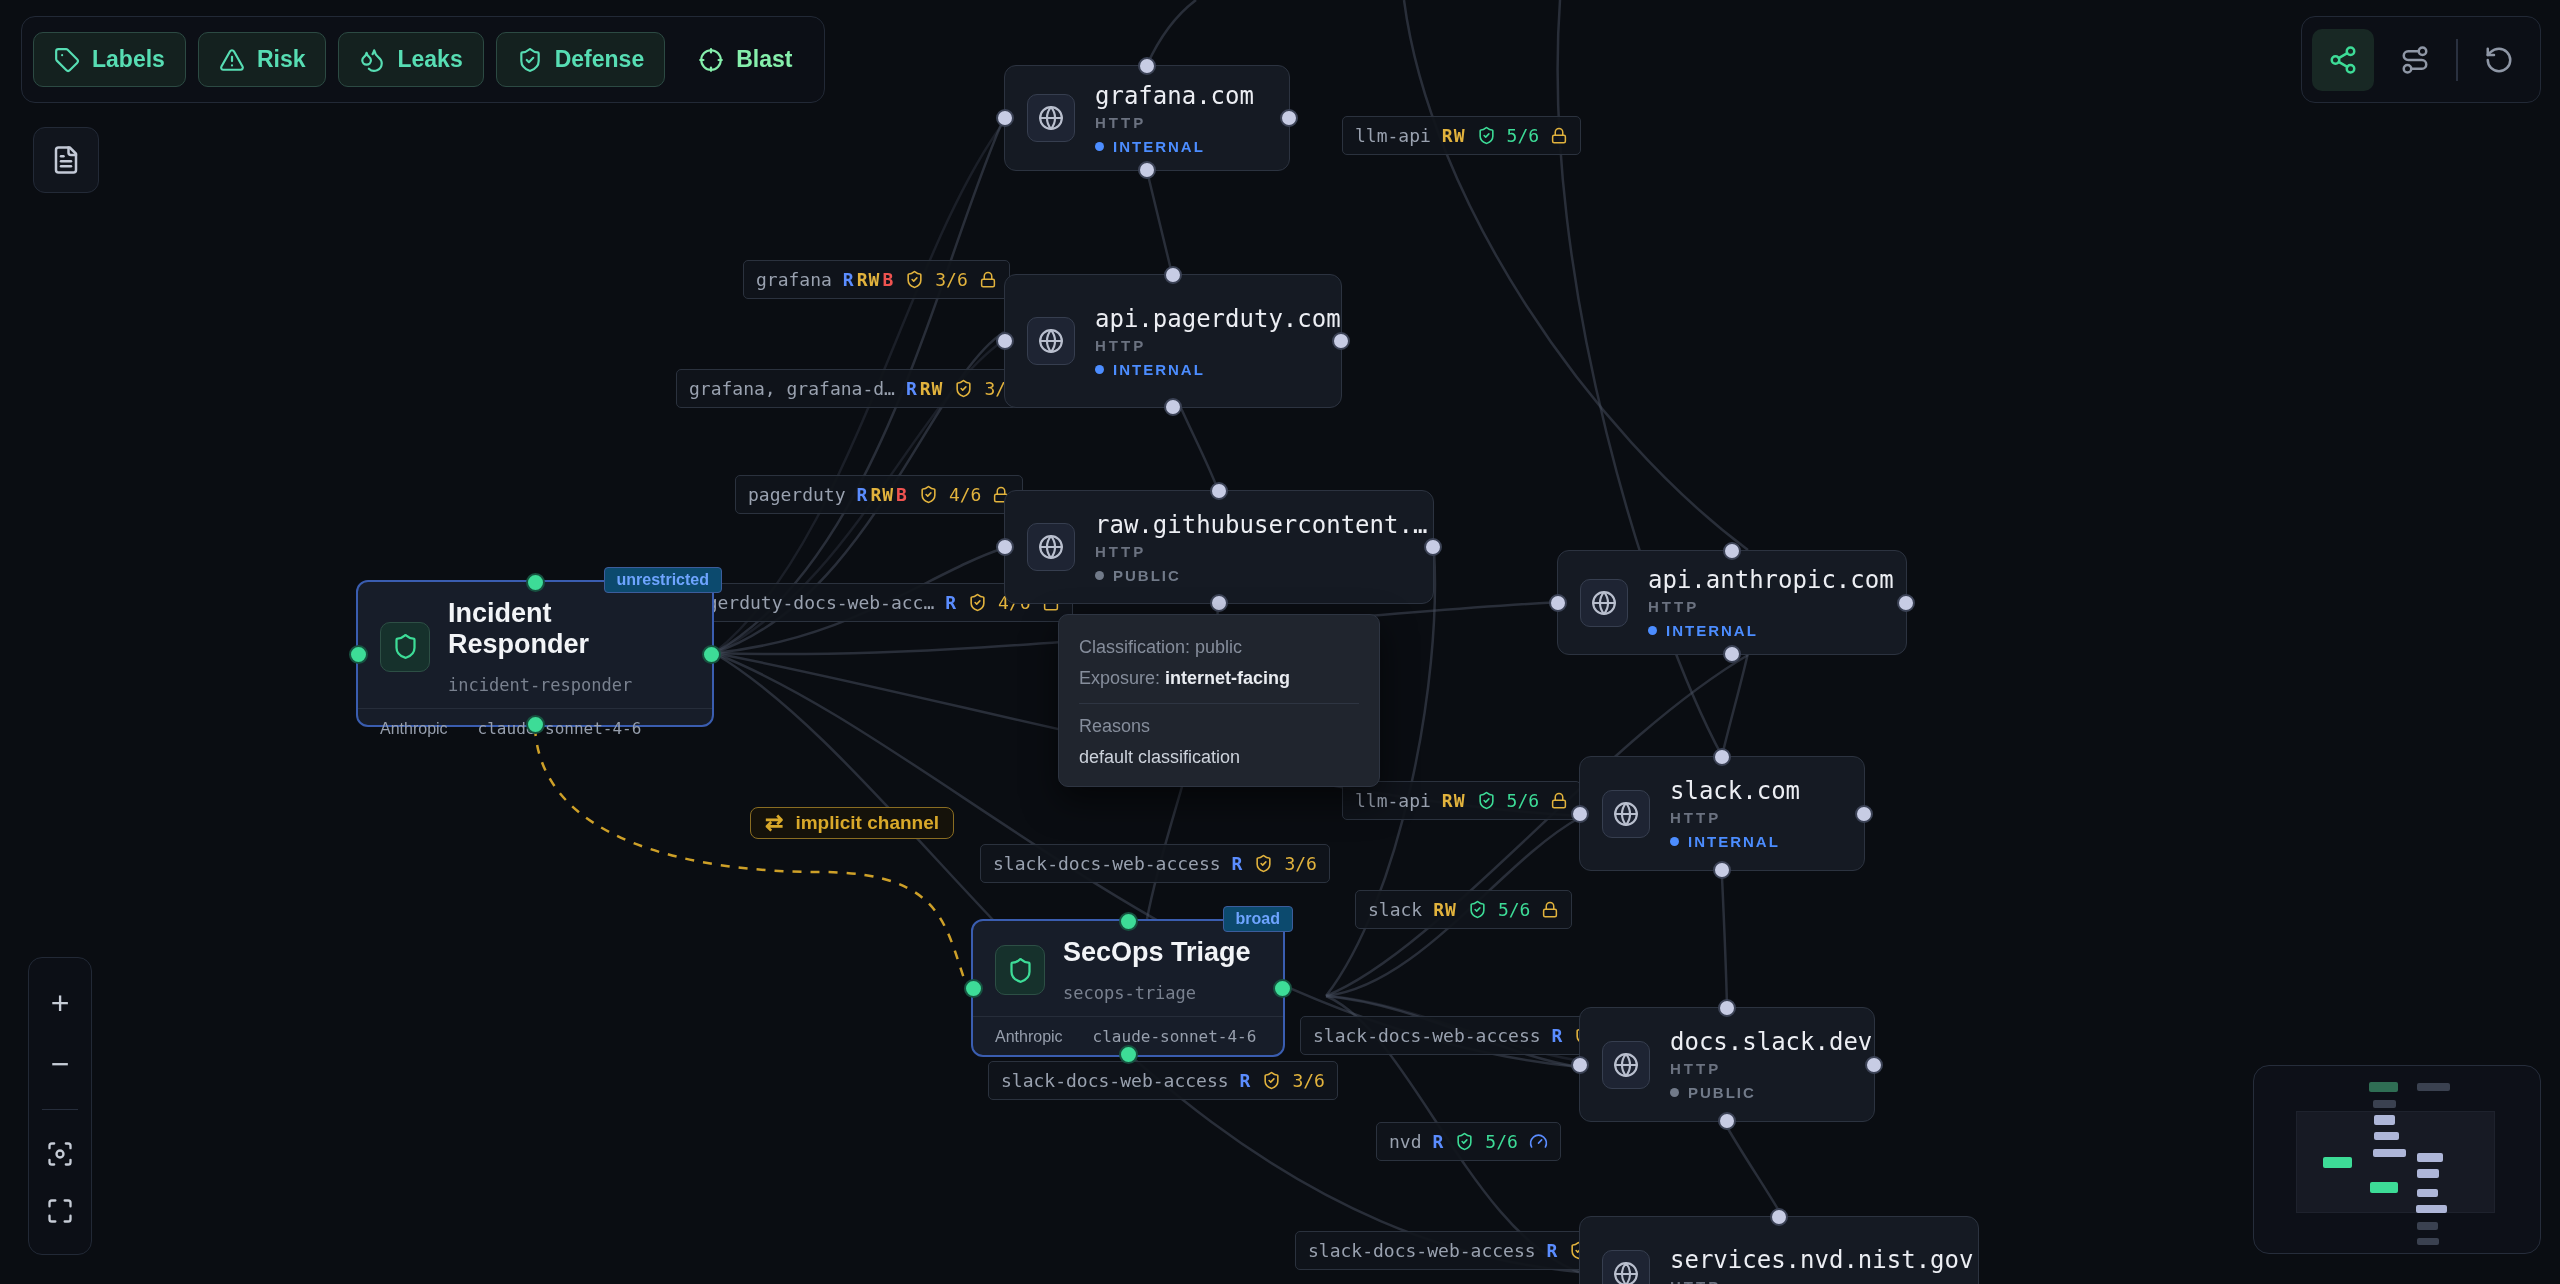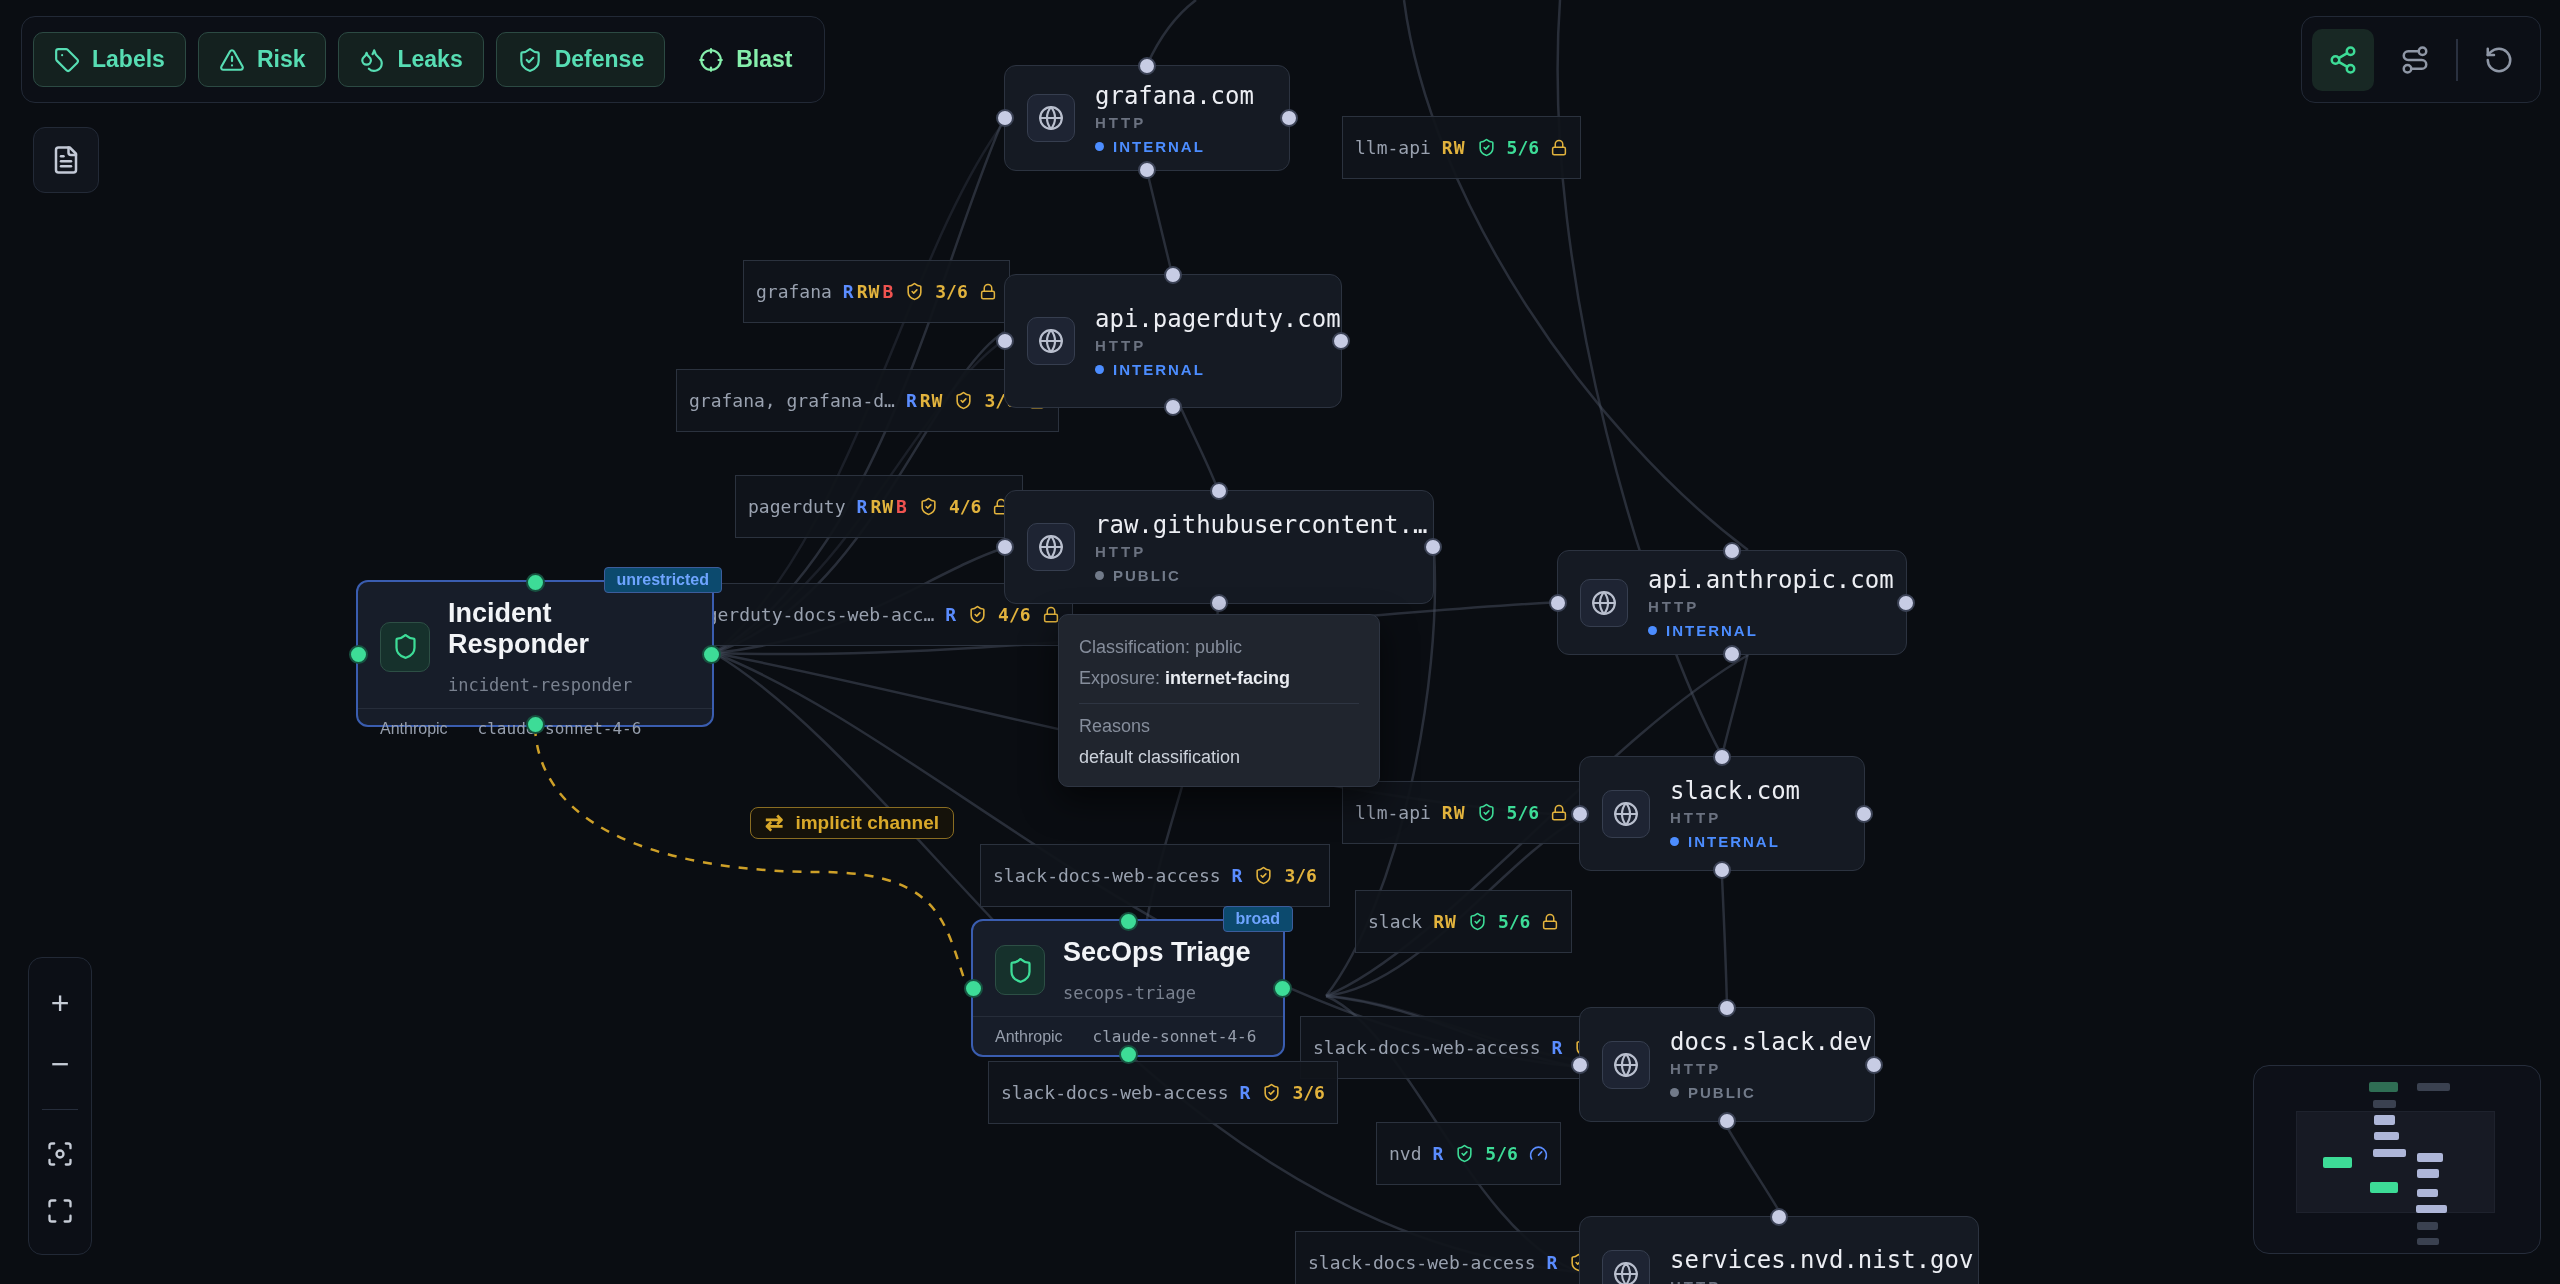--- a/index.html
+++ b/index.html
@@ -6,26 +6,26 @@
   body{position:relative;width:2560px;height:1284px;background:#0a0d12;overflow:hidden;
        font-family:"Liberation Sans",sans-serif;}
   svg.icon{stroke:currentColor;fill:none;stroke-width:2;stroke-linecap:round;stroke-linejoin:round;display:block}
   
   #edges{position:absolute;left:0;top:0;z-index:2}
   #edges path{fill:none;stroke:#475060;stroke-width:2.5;stroke-opacity:.5}
   #edges path.lite{stroke-opacity:.28}
   #edges path.dashed{stroke:#d9a92a;stroke-opacity:.95;stroke-dasharray:9 9;stroke-width:2.5}
   
   .elabel{position:absolute;display:flex;align-items:center;gap:11px;z-index:8;white-space:nowrap;
-          background:rgba(16,20,27,.93);border:1.5px solid #2b323e;border-radius:0;padding:20px 12px;
+          background:rgba(16,20,27,.93);border:1.5px solid #2b323e;border-radius:5px;padding:8px 12px;
           font:18px "DejaVu Sans Mono",monospace;color:#99a1af;cursor:pointer}
   .perm{font-weight:bold;letter-spacing:1px}
   .pb{color:#5b8dff}.py{color:#e2b33d}.pr{color:#ef5350}
   .c-teal{color:#3ddc97}.c-yellow{color:#e2b33d}.c-blue{color:#5b8dff}
-  .count{font-weight:bold}
+  .count{font-weight:normal}
   .permgrp{display:flex;gap:2px}
   
   .hnode{position:absolute;background:#151a23;border:1.5px solid #2c3340;border-radius:12px;
          display:flex;align-items:center;gap:20px;padding:0 22px;z-index:15;box-sizing:border-box;cursor:pointer}
   .hicon{flex:none;width:46px;height:46px;border-radius:10px;background:#1e2433;border:1.5px solid #363e4f;
          display:flex;align-items:center;justify-content:center;color:#b9bfce}
   .htitle{font:500 24px "DejaVu Sans Mono",monospace;color:#eceef3}
   .hproto{font:600 15px "Liberation Sans",sans-serif;letter-spacing:3px;color:#6b7280;margin:4px 0 7px}
   .hvis{display:flex;align-items:center;gap:9px;font:700 15px "Liberation Sans",sans-serif;letter-spacing:2px}
   .hvis .dot{width:9px;height:9px;border-radius:50%;background:currentColor}

